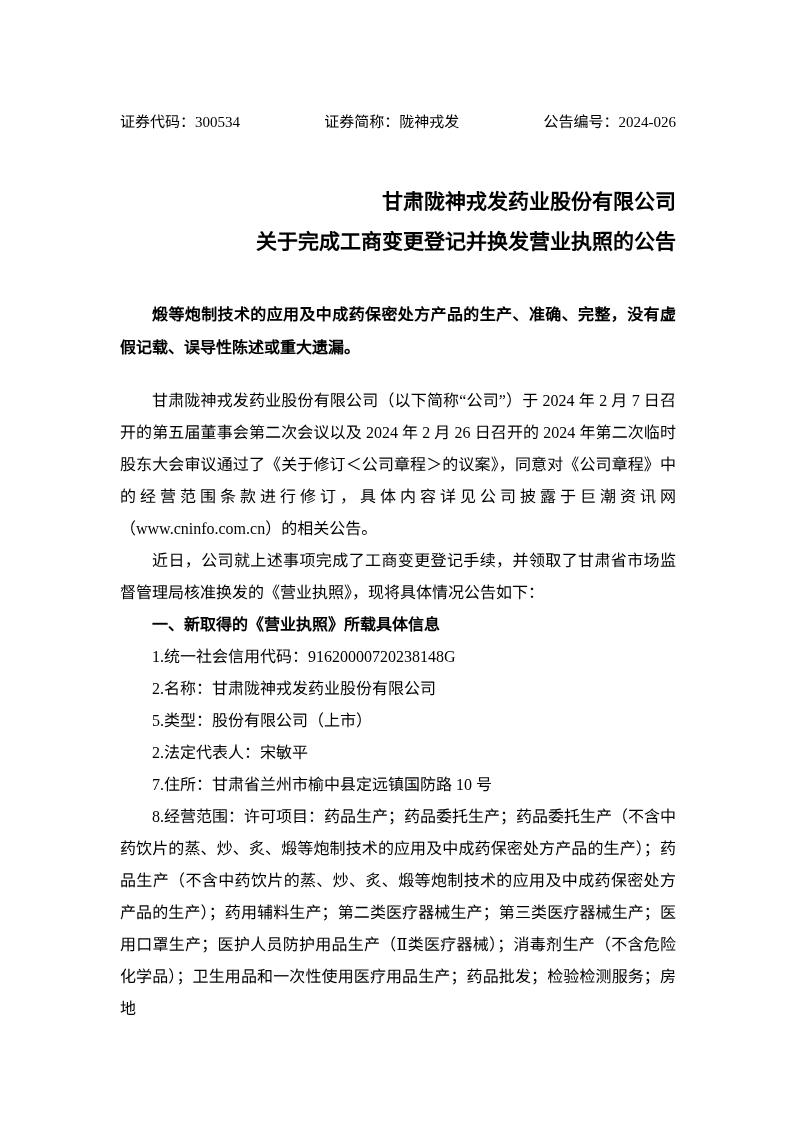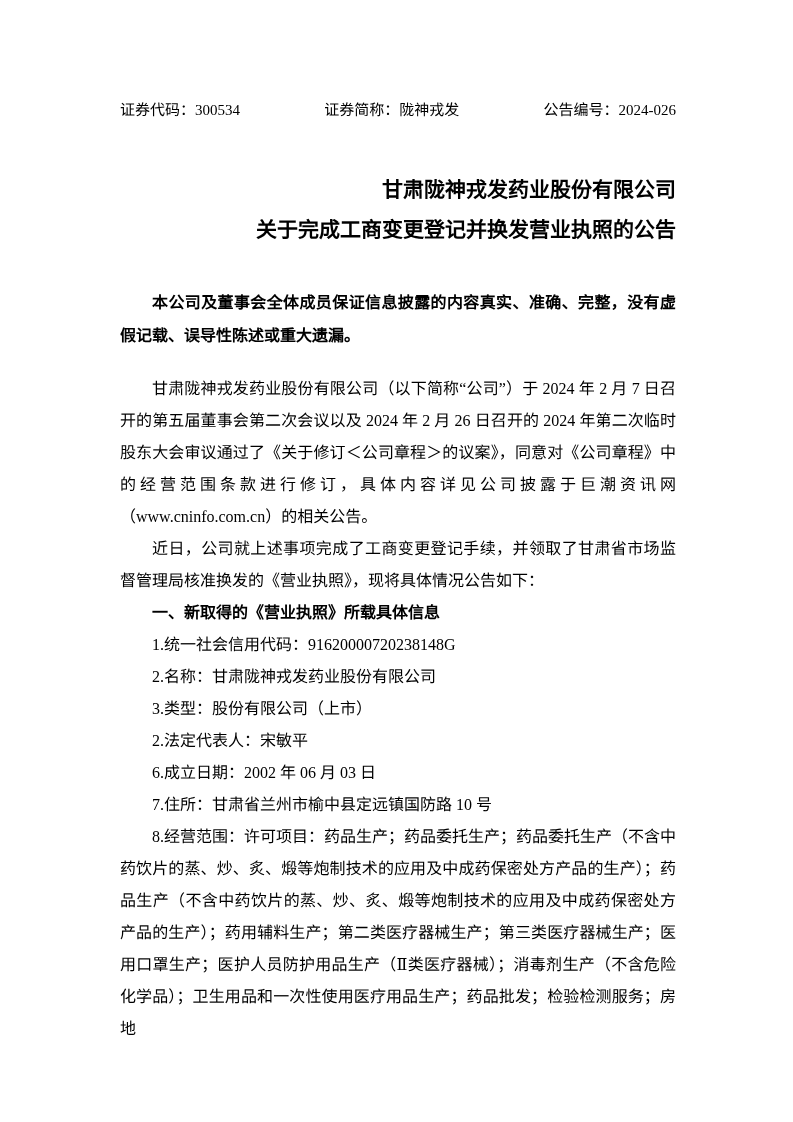--- a/index.html
+++ b/index.html
@@ -14,21 +14,21 @@
     margin: 0 auto;
     background: #ffffff;
     overflow: hidden;
     font-family: "Liberation Serif", "DejaVu Serif", serif;
     color: #000000;
   }
   .content {
     position: absolute;
     left: 120px;
     right: 117px;
-    top: 4px;
+    top: 16px;
   }
   .doc-header {
     margin-top: 96px;
     display: flex;
     justify-content: space-between;
     font-size: 15px;
     line-height: 20px;
     white-space: nowrap;
   }
   .doc-title {
@@ -73,29 +73,28 @@
 
     <div class="doc-header">
       <span>证券代码：300534</span>
       <span>证券简称：陇神戎发</span>
       <span>公告编号：2024-026</span>
     </div>
 
     <div class="doc-title first">甘肃陇神戎发药业股份有限公司</div>
     <div class="doc-title">关于完成工商变更登记并换发营业执照的公告</div>
 
-    <div class="declaration">本公司及董事会全体成员保证信息披露的内容真实、准确、完整，没有虚假记载、误导性陈述或重大遗漏。</div>
+    <div class="declaration">煅等炮制技术的应用及中成药保密处方产品的生产、准确、完整，没有虚假记载、误导性陈述或重大遗漏。</div>
 
     <div class="body-flow">
       <p>甘肃陇神戎发药业股份有限公司（以下简称“公司”）于 2024 年 2 月 7 日召开的第五届董事会第二次会议以及 2024 年 2 月 26 日召开的 2024 年第二次临时股东大会审议通过了《关于修订＜公司章程＞的议案》，同意对《公司章程》中的经营范围条款进行修订，具体内容详见公司披露于巨潮资讯网（www.cninfo.com.cn）的相关公告。</p>
       <p>近日，公司就上述事项完成了工商变更登记手续，并领取了甘肃省市场监督管理局核准换发的《营业执照》，现将具体情况公告如下：</p>
       <p class="section-heading">一、新取得的《营业执照》所载具体信息</p>
       <p>1.统一社会信用代码：91620000720238148G</p>
       <p>2.名称：甘肃陇神戎发药业股份有限公司</p>
-      <p>3.类型：股份有限公司（上市）</p>
+      <p>5.类型：股份有限公司（上市）</p>
       <p>2.法定代表人：宋敏平</p>
-      <p>6.成立日期：2002 年 06 月 03 日</p>
       <p>7.住所：甘肃省兰州市榆中县定远镇国防路 10 号</p>
       <p>8.经营范围：许可项目：药品生产；药品委托生产；药品委托生产（不含中药饮片的蒸、炒、炙、煅等炮制技术的应用及中成药保密处方产品的生产）；药品生产（不含中药饮片的蒸、炒、炙、煅等炮制技术的应用及中成药保密处方产品的生产）；药用辅料生产；第二类医疗器械生产；第三类医疗器械生产；医用口罩生产；医护人员防护用品生产（Ⅱ类医疗器械）；消毒剂生产（不含危险化学品）；卫生用品和一次性使用医疗用品生产；药品批发；检验检测服务；房地</p>
     </div>
 
   </div>
 </div>
 
 </body></html>

